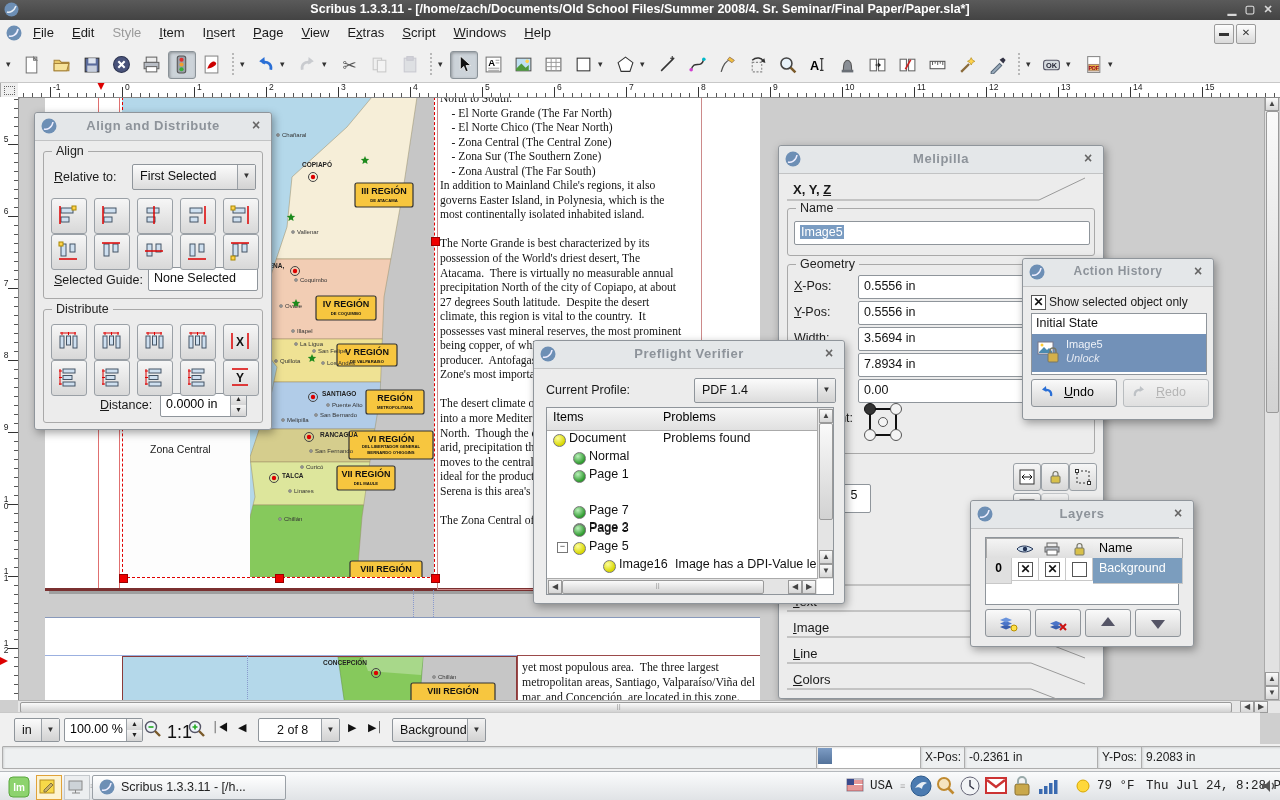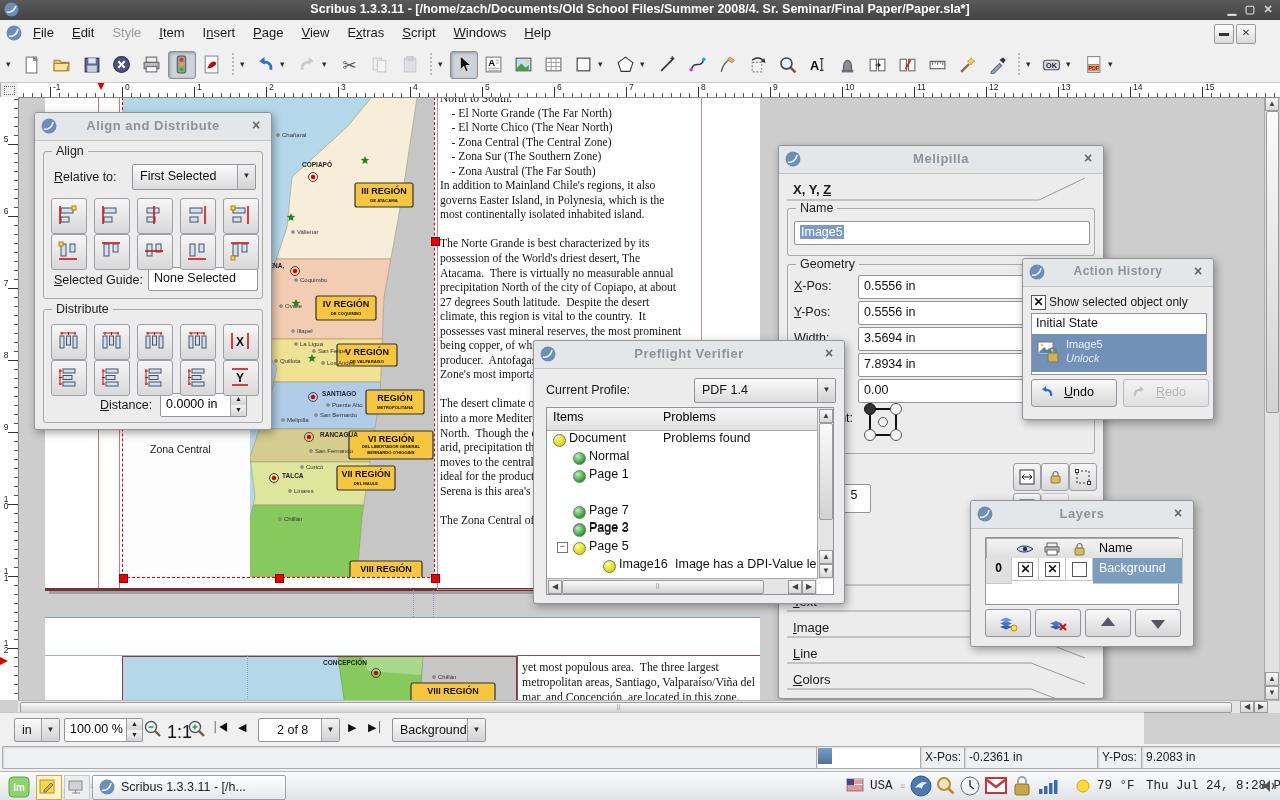--- a/index.html
+++ b/index.html
@@ -71,21 +71,21 @@
   .spin .arr{position:absolute;right:0;top:0;bottom:0;width:15px;background:linear-gradient(#f4f4f4,#d4d4d4);border-left:1px solid #9aa0a6;font-size:7px;color:#222;text-align:center;line-height:9px;}
   .chk{position:absolute;width:13px;height:13px;background:#fff;border:1px solid #555;font-size:12px;font-weight:bold;line-height:12px;text-align:center;color:#111;}
   
   .pf-row{position:absolute;left:0;right:0;height:18px;font-size:12.5px;color:#111;white-space:nowrap;}
   .pf-dot{position:absolute;top:3.5px;width:11px;height:11px;border-radius:50%;border:1px solid #777;}
   .pf-exp{position:absolute;top:4px;width:9px;height:9px;border:1px solid #777;background:#fff;font-size:9px;line-height:7px;text-align:center;color:#333;}
   
   .lay-hcell{position:absolute;top:0;height:20px;background:linear-gradient(#f4f4f4,#dedede);border:1px solid #a9a9a9;border-left:none;}
   .lay-cell{position:absolute;background:#fff;border-right:1px solid #c8c8c8;border-bottom:1px solid #c8c8c8;height:22px;}
   
-  #sb1{left:0;top:712px;width:1144px;height:32px;background:#f0f0f0;border-top:1px solid #c8c8c8;z-index:50;}
+  #sb1{left:0;top:712px;width:1260px;height:32px;background:#f0f0f0;border-top:1px solid #c8c8c8;z-index:50;}
   #sb2{left:0;top:744px;width:1280px;height:27px;background:#f0f0f0;z-index:50;}
   .sb-panel{position:absolute;border:1px solid #adadad;border-radius:1px;background:#eef0f1;font-size:12px;color:#222;padding:3px 4px 0 4px;box-shadow:inset 1px 1px 2px rgba(0,0,0,.12);white-space:nowrap;overflow:hidden;}
   .navarr{position:absolute;top:8px;font-size:11px;color:#111;}
   
   #taskbar{left:0;top:771px;width:1280px;height:29px;background:linear-gradient(#fafbfc,#dfe2e5);border-top:1px solid #b5b9bd;z-index:60;font-size:12.5px;color:#222;}
   .tray-text{position:absolute;top:7px;white-space:nowrap;font-family:Liberation Mono, monospace;}
   #taskbtn{position:absolute;left:92px;top:3px;width:192px;height:23px;background:linear-gradient(#ffffff,#e4e7ea);border:1px solid #9aa0a6;border-radius:2px;font-size:12.5px;color:#222;}
 </style>
 </head>
 <body>

